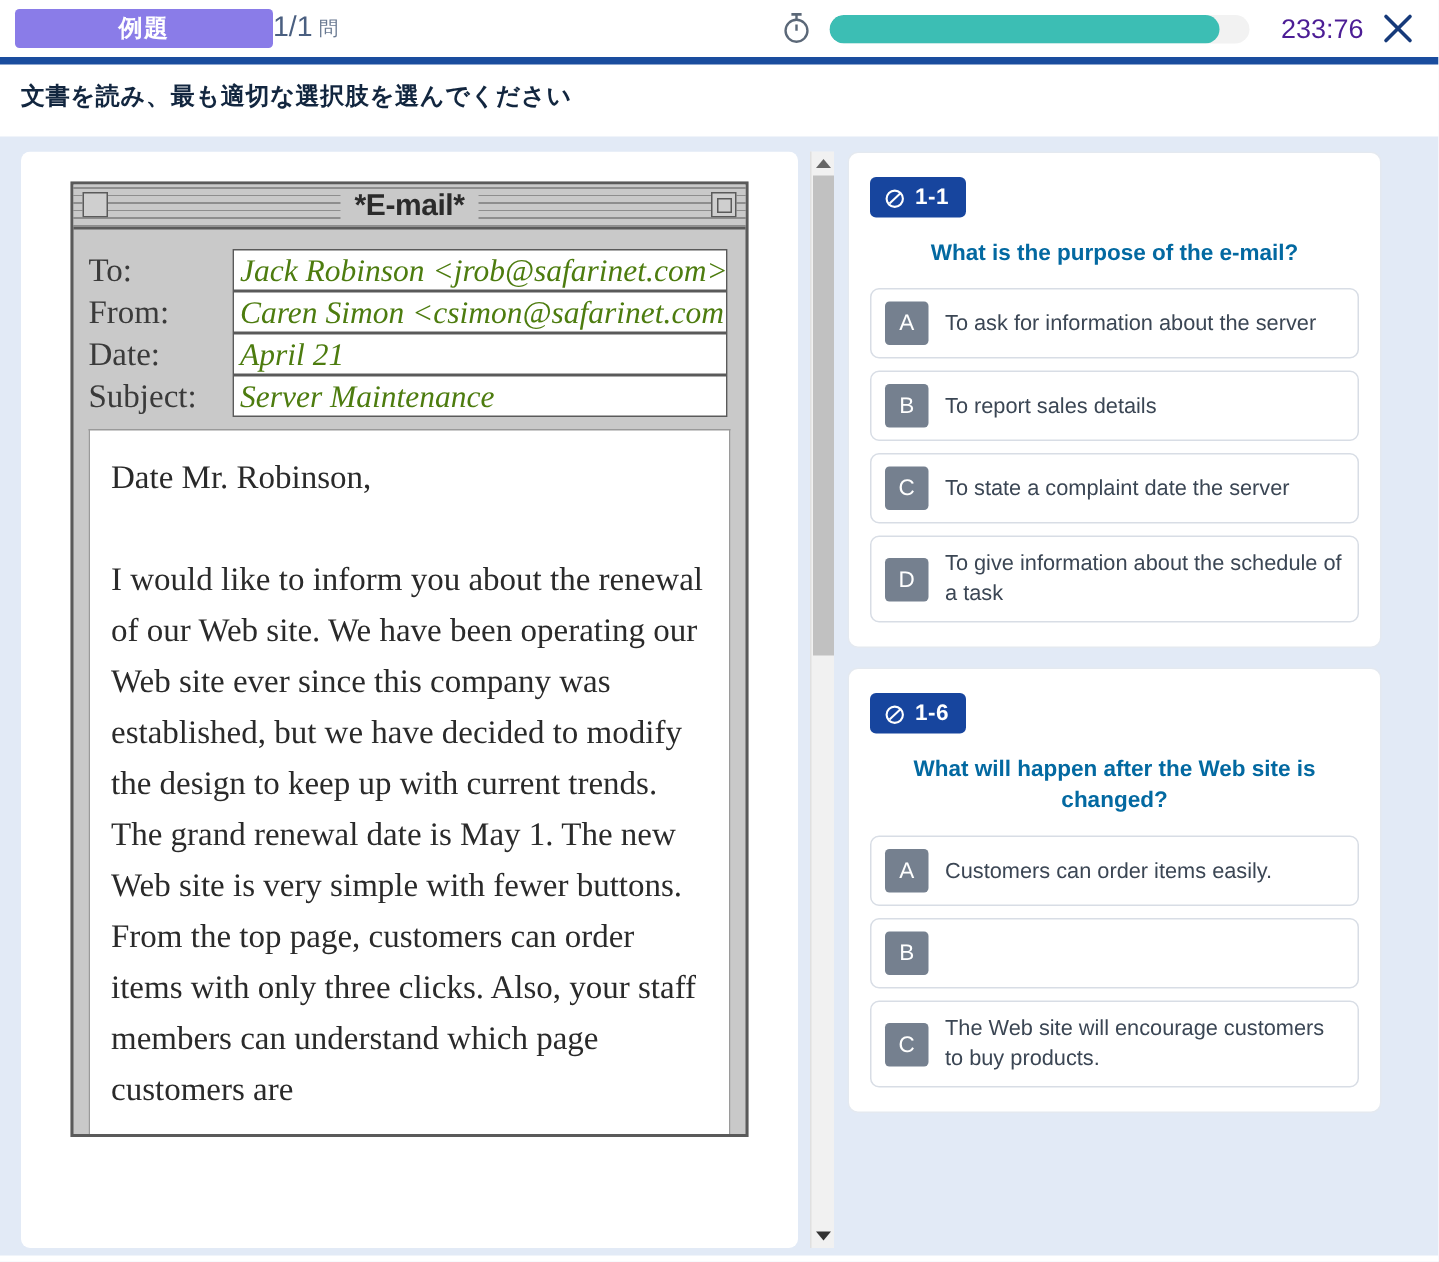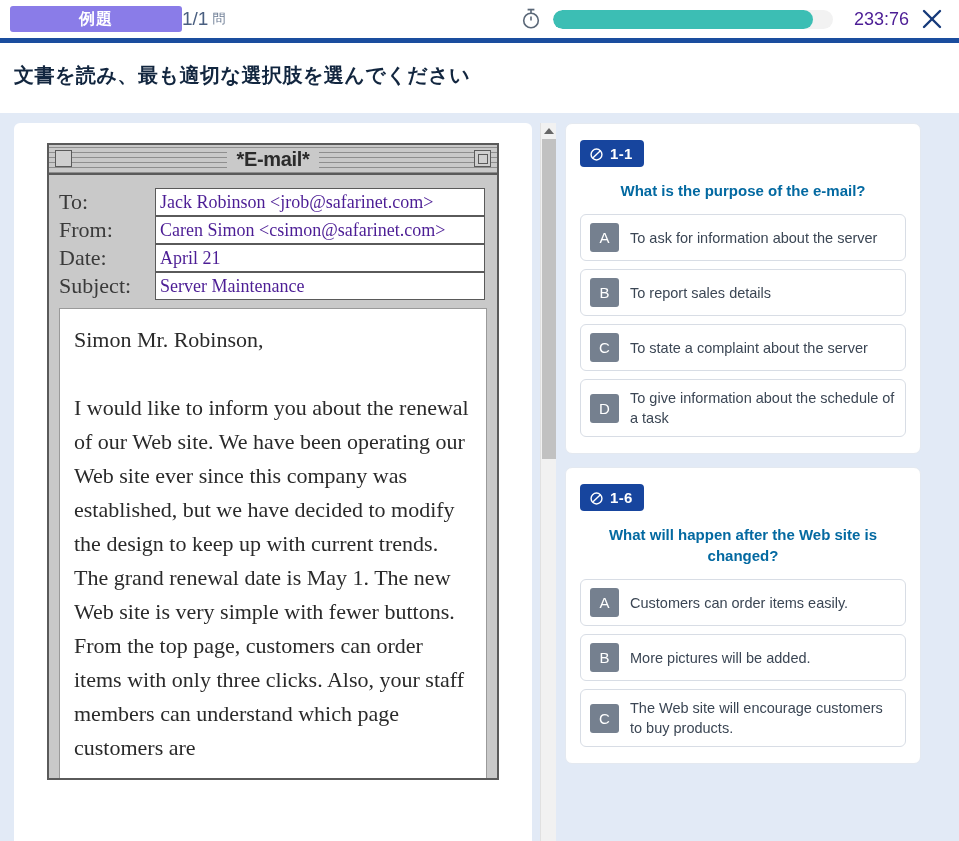--- a/index.html
+++ b/index.html
@@ -62,25 +62,25 @@
     min-width: 66px; text-align: right;
   }
   .close-btn {
     width: 30px; height: 30px;
     display: flex; align-items: center; justify-content: center;
     cursor: pointer; margin-left: 8px;
   }
 
   
   .instruction {
-    height: 75px;
+    height: 53px;
     display: flex; align-items: center;
     padding-left: 14px;
     background: #ffffff;
-    font-size: 20px; font-weight: bold;
+    font-size: 16px; font-weight: bold;
     color: #12263f;
     letter-spacing: .5px;
   }
 
   
   .main {
     position: relative;
     height: 746px;
     background: #e2eaf6;
     display: flex;
@@ -180,25 +180,26 @@
   .mrow { display: flex; align-items: center; margin-bottom: 0; }
   .mlabel {
     font-size: 22px; color: #3a3a3a;
     width: 96px; flex: 0 0 auto;
     line-height: 1;
   }
   .mfield {
     flex: 1 1 auto; height: 28px;
     background: #ffffff;
     border: 1.5px solid #5a5a5a;
-    font-size: 18px; color: #4c1d95;
+    font-size: 21px; color: #4d7c0f;
     padding: 0 4px;
     display: flex; align-items: center;
     white-space: nowrap; overflow: hidden;
     line-height: 1;
+    font-style: italic;
   }
 
   .mailwin-body {
     margin: 0 10px 0 10px;
     background: #ffffff;
     border: 1.5px solid #9a9a9a;
     border-bottom: none;
     padding: 14px 14px 0 14px;
     min-height: 470px;
   }
@@ -325,21 +326,21 @@
               <span class="mlabel">Date:</span>
               <span class="mfield">April 21</span>
             </div>
             <div class="mrow">
               <span class="mlabel">Subject:</span>
               <span class="mfield">Server Maintenance</span>
             </div>
           </div>
 
           <div class="mailwin-body">
-            <p>Simon Mr. Robinson,</p>
+            <p>Date Mr. Robinson,</p>
             <p class="gap">I would like to inform you about the renewal of our Web site. We have been operating our Web site ever since this company was established, but we have decided to modify the design to keep up with current trends. The grand renewal date is May 1. The new Web site is very simple with fewer buttons. From the top page, customers can order items with only three clicks. Also, your staff members can understand which page customers are</p>
           </div>
         </div>
 
       </div>
     </div>
 
     <div class="scrollbar sb-left">
       <div class="sb-arrow up">
           <i></i>
@@ -368,21 +369,21 @@
           <div class="opt">
             <span class="opt-key">A</span>
             <span class="opt-text">To ask for information about the server</span>
           </div>
           <div class="opt">
             <span class="opt-key">B</span>
             <span class="opt-text">To report sales details</span>
           </div>
           <div class="opt">
             <span class="opt-key">C</span>
-            <span class="opt-text">To state a complaint about the server</span>
+            <span class="opt-text">To state a complaint date the server</span>
           </div>
           <div class="opt">
             <span class="opt-key">D</span>
             <span class="opt-text">To give information about the schedule of a task</span>
           </div>
         </div>
       </div>
 
       <div class="qcard clipped">
         <div class="qbadge">
@@ -394,21 +395,20 @@
         </div>
         <div class="qtitle">What will happen after the Web site is changed?</div>
 
         <div class="opts">
           <div class="opt">
             <span class="opt-key">A</span>
             <span class="opt-text">Customers can order items easily.</span>
           </div>
           <div class="opt">
             <span class="opt-key">B</span>
-            <span class="opt-text">More pictures will be added.</span>
           </div>
           <div class="opt">
             <span class="opt-key">C</span>
             <span class="opt-text">The Web site will encourage customers to buy products.</span>
           </div>
         </div>
       </div>
 
     </div>
 

